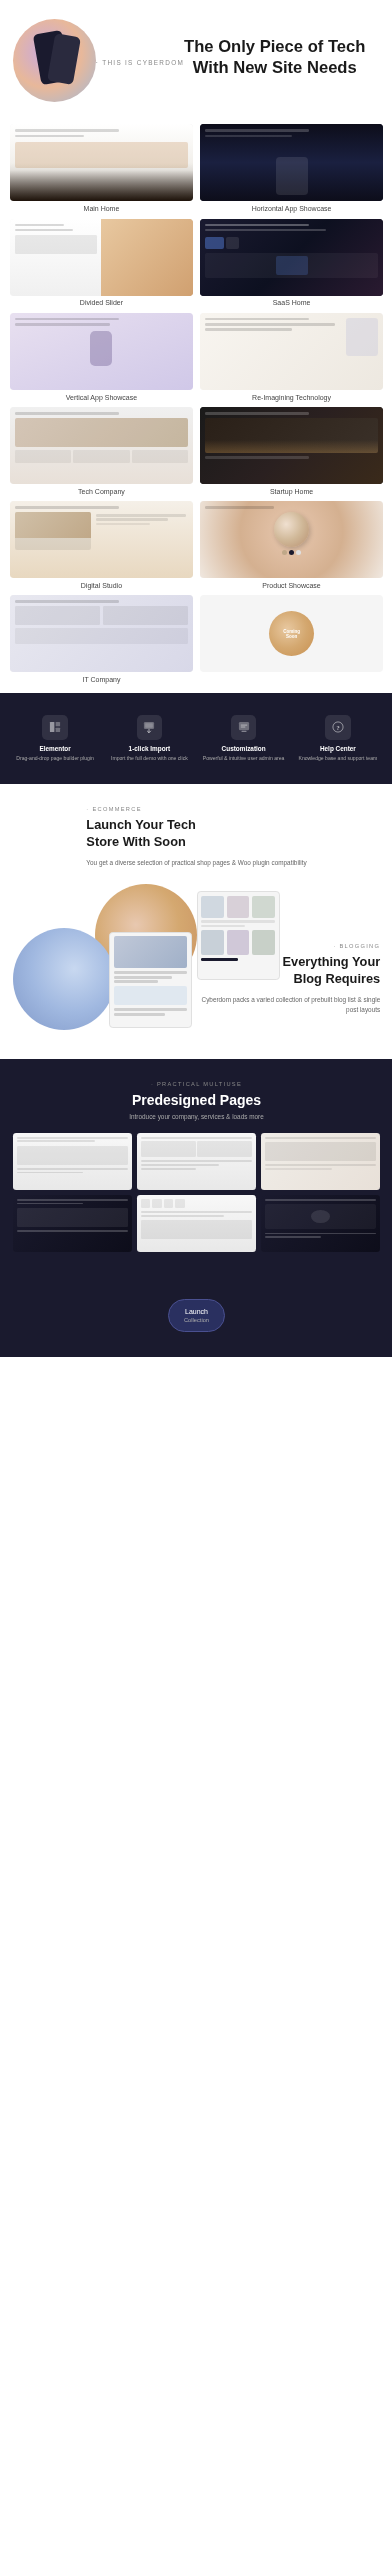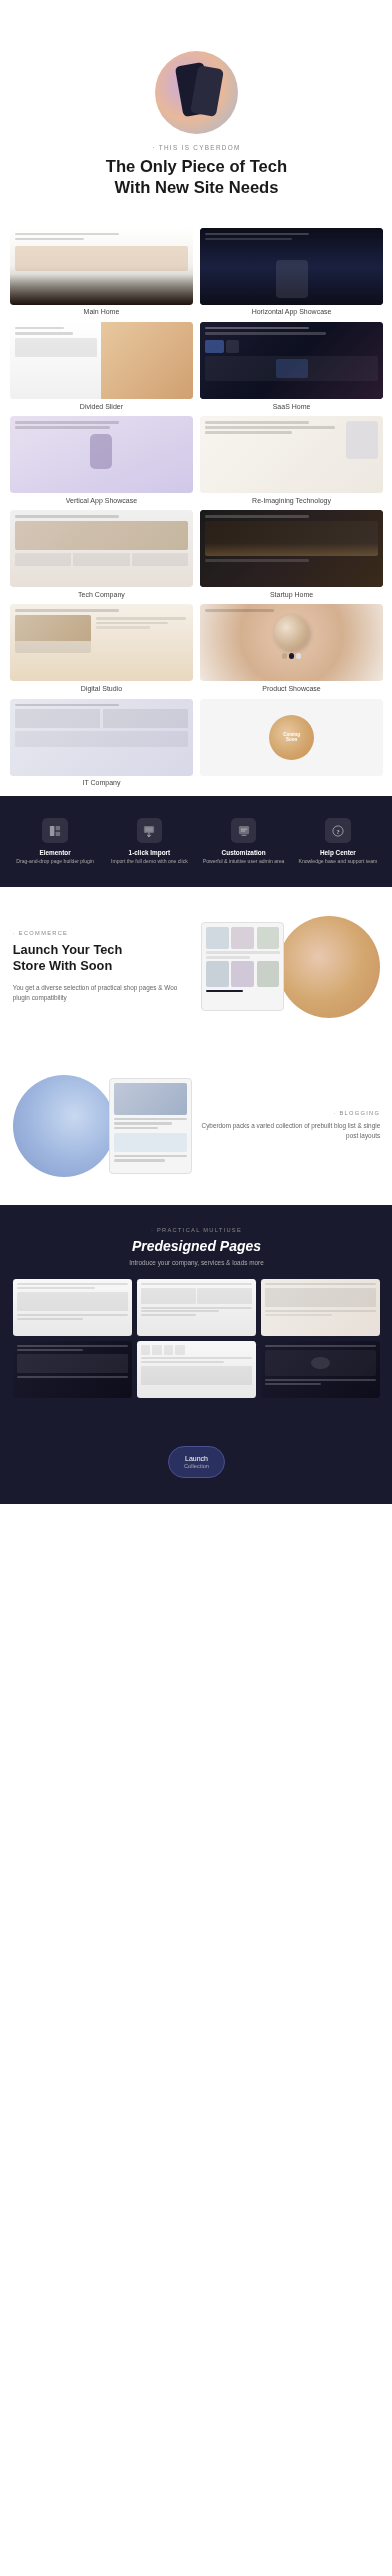--- a/index.html
+++ b/index.html
@@ -6,25 +6,24 @@
     body {
       font-family: 'Georgia', serif;
       background: #fff;
       width: 393px;
       overflow-x: hidden;
     }
 
     
     .hero-section {
       display: flex;
-      flex-direction: column;
+      flex-direction: row;
       align-items: center;
       padding: 19px 12.8px 12.8px;
       background: #fff;
-      margin-top: 32px;
     }
     .hero-orb {
       width: 83px;
       height: 83px;
       border-radius: 50%;
       background: radial-gradient(circle at 40% 40%, #c8a8e0, #e8b89a, #a0b8d8);
       display: flex;
       align-items: center;
       justify-content: center;
       margin-bottom: 9.6px;
@@ -293,20 +292,21 @@
       font-family: sans-serif;
     }
 
     
     .ecommerce-section {
       padding: 22px 12.8px;
       background: #fff;
       display: flex;
       gap: 9.6px;
       align-items: center;
+      flex-direction: column;
     }
     .ecommerce-text {
       flex: 1;
     }
     .section-badge {
       font-size: 5.7px;
       letter-spacing: 1.3px;
       color: #888;
       text-transform: uppercase;
       font-family: sans-serif;
@@ -444,21 +444,20 @@
       text-transform: uppercase;
       font-family: sans-serif;
       margin-bottom: 5.1px;
     }
     .predesigned-title {
       font-size: 14px;
       font-weight: 700;
       color: #fff;
       font-family: sans-serif;
       margin-bottom: 5.1px;
-      font-style: italic;
     }
     .predesigned-desc {
       font-size: 6.4px;
       color: #aaa;
       font-family: sans-serif;
     }
     .pages-grid {
       display: grid;
       grid-template-columns: 1fr 1fr 1fr;
       gap: 5.1px;
@@ -828,20 +827,24 @@
         <div class="blog-bar" style="width:80%;"></div>
         <div class="blog-bar" style="width:60%;"></div>
         <div style="height:19px; background:#e0e8f0; border-radius:1.9px; margin-top:3.2px;"></div>
         <div class="blog-bar" style="margin-top:3.2px;"></div>
         <div class="blog-bar" style="width:70%;"></div>
       </div>
     </div>
   </div>
   <div class="blogging-text">
     <div class="section-badge">· BLOGGING</div>
+    <div class="section-title">
+      <span>Everything Your</span><br>
+      <span>Blog Requires</span>
+    </div>
     <div class="section-desc">Cyberdom packs a varied collection of prebuilt blog list &amp; single post layouts</div>
   </div>
 </div>
 
 <div class="predesigned-section">
   <div class="predesigned-header">
     <div class="predesigned-badge">· PRACTICAL MULTIUSE</div>
     <div class="predesigned-title">Predesigned Pages</div>
     <div class="predesigned-desc">Introduce your company, services &amp; loads more</div>
   </div>

